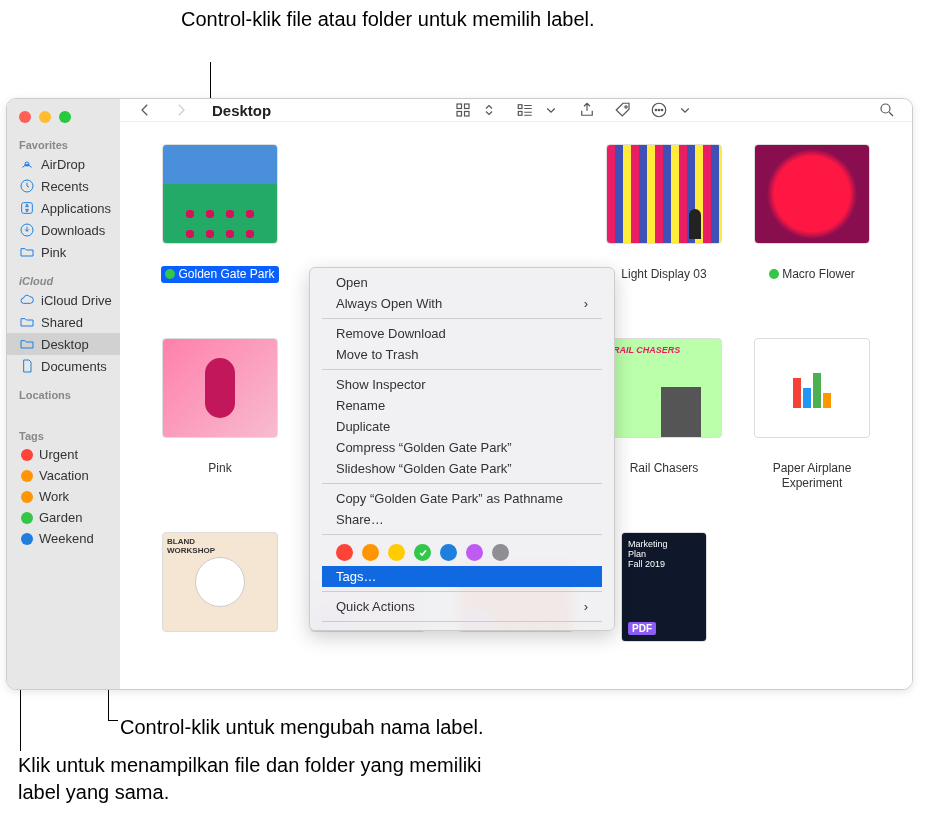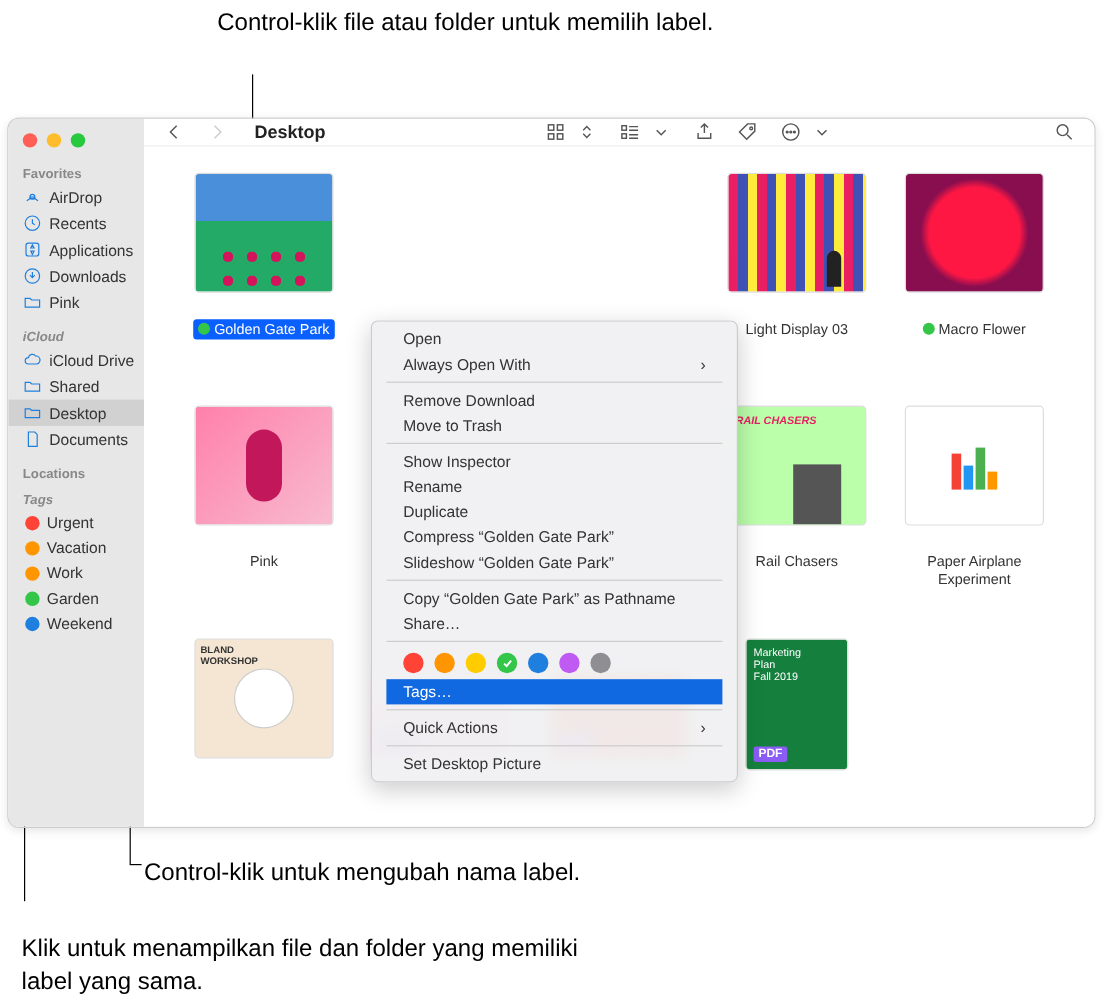--- a/index.html
+++ b/index.html
@@ -51,21 +51,21 @@
 </head>
 <body>
 
 <div class="callout" style="left:181px; top:6px; width:420px;">Control-klik file atau folder untuk memilih label.</div>
 <div class="callout-line" style="left:210px; top:62px; width:1px; height:118px;"></div>
 
 <div class="callout" style="left:120px; top:714px;">Control-klik untuk mengubah nama label.</div>
 <div class="callout-line" style="left:108px; top:662px; width:1px; height:58px;"></div>
 <div class="callout-line" style="left:108px; top:720px; width:10px; height:1px;"></div>
 
-<div class="callout" style="left:18px; top:778px; width:500px;">Klik untuk menampilkan file dan folder yang memiliki label yang sama.</div>
+<div class="callout" style="left:18px; top:752px; width:500px;">Klik untuk menampilkan file dan folder yang memiliki label yang sama.</div>
 <div class="callout-line" style="left:20px; top:621px; width:1px; height:130px;"></div>
 
 <div class="window">
 
   <div class="sidebar">
     <div class="traffic">
       <div class="dot r"></div>
       <div class="dot y"></div>
       <div class="dot g"></div>
     </div>
@@ -143,21 +143,21 @@
     <div class="sb-item">
         <span class="ic">
           <svg viewBox="0 0 24 24">
             <path d="M7 3h8l3 3v15H7z"></path>
           </svg>
         </span>
         <span>Documents</span>
       </div>
 
     <div class="sb-heading" style="margin-top:8px;">Locations</div>
-    <div class="sb-heading" style="margin-top:4px;font-style:italic;">Tags</div>
+    <div class="sb-heading" style="margin-top:23px;">Tags</div>
     <div class="sb-item">
         <span class="sb-tagdot" style="background:#ff4336"></span>
         <span>Urgent</span>
       </div>
     <div class="sb-item">
         <span class="sb-tagdot" style="background:#ff9500"></span>
         <span>Vacation</span>
       </div>
     <div class="sb-item">
         <span class="sb-tagdot" style="background:#ff9500"></span>
@@ -314,21 +314,21 @@
         </div>
       </div>
       <div class="file">
         <div class="thumb" style="height:70px;margin-top:30px;">
           <div style="width:100%;height:100%;background:radial-gradient(circle,#ff9800 30%,#ff5722 31%) 0 0/25px 25px;"></div>
           <div class="pdfbadge">PDF</div>
         </div>
       </div>
       <div class="file">
         <div class="thumb" style="width:86px;height:110px;">
-          <div style="width:100%;height:100%;background:#15803d;color:#fff;font-size:9px;padding:6px;">Marketing<br>Plan<br>Fall 2019</div>
+          <div style="width:100%;height:100%;background:#0f172a;color:#fff;font-size:9px;padding:6px;">Marketing<br>Plan<br>Fall 2019</div>
           <div class="pdfbadge">PDF</div>
         </div>
       </div>
       <div></div>
     </div>
 
     <div class="ctxmenu">
       <div class="mi">
           <span>Open</span>
         </div>
@@ -382,18 +382,15 @@
       </div>
       <div class="mi sel">
           <span>Tags…</span>
         </div>
       <div class="msep"></div>
       <div class="mi">
           <span>Quick Actions</span>
           <span>›</span>
         </div>
       <div class="msep"></div>
-      <div class="mi">
-          <span>Set Desktop Picture</span>
-        </div>
     </div>
   </div>
 </div>
 
 </body></html>

